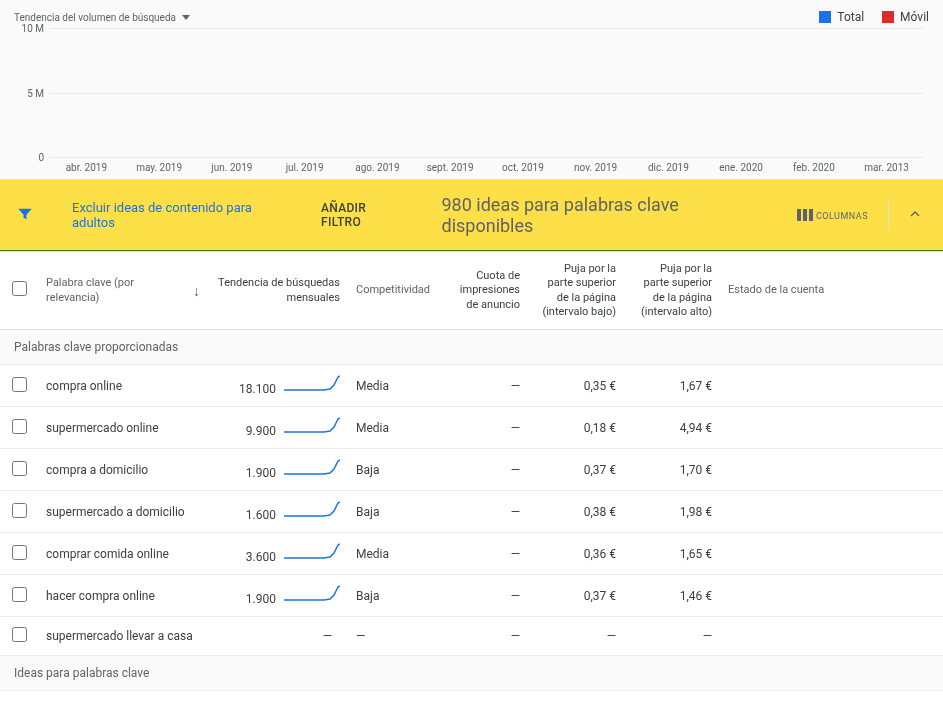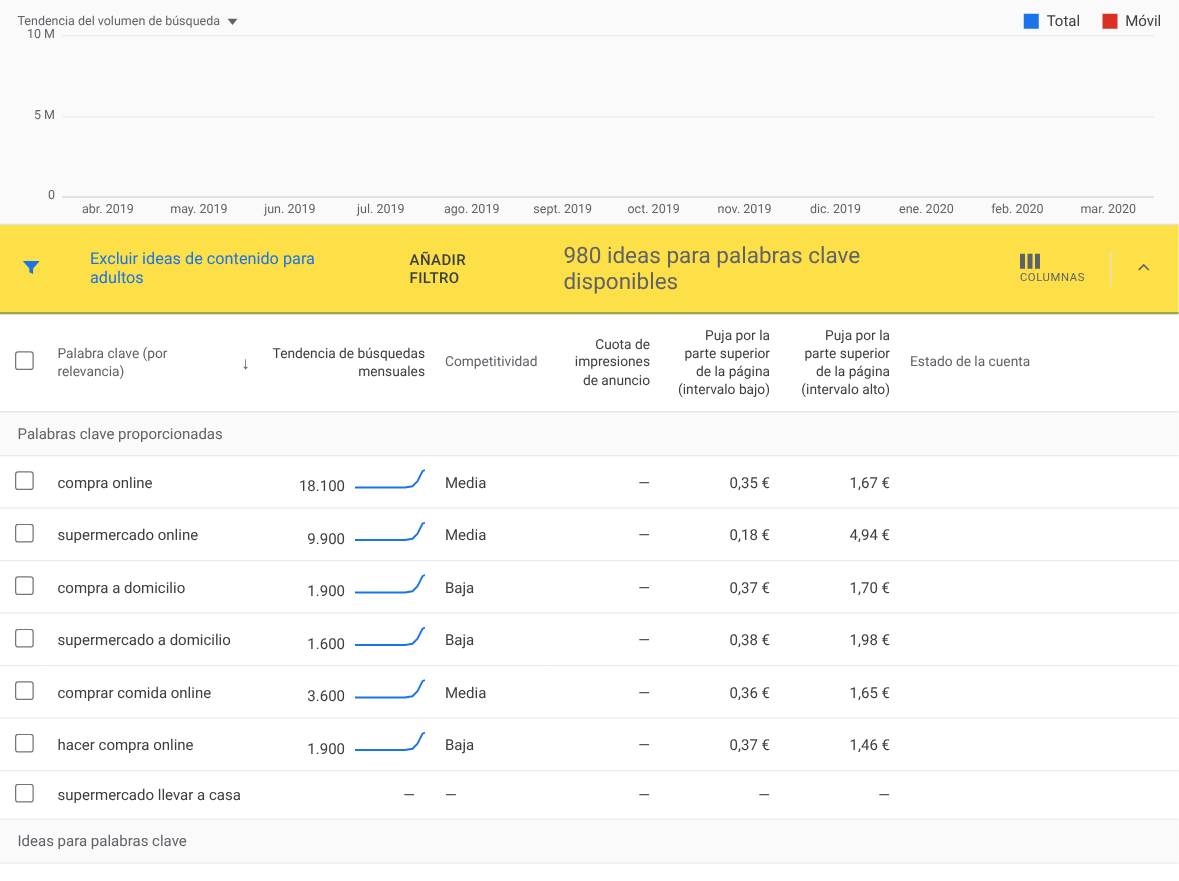--- a/index.html
+++ b/index.html
@@ -95,21 +95,21 @@
     gap: 38px;
     border-bottom: 1px solid #4d7c0f;
     background: #fde047;
   }
   .filter-icon { color: #1a73e8; }
   .link-blue { color: #1a73e8; font-size: 13px; cursor: pointer; }
   .add-filter { font-size: 12px; font-weight: 500; color: #3c4043; letter-spacing: .3px; cursor: pointer; }
   .ideas-count { color: #5f6368; font-size: 18px; }
   .right-tools { margin-left: auto; display: flex; align-items: center; gap: 14px; }
   .columns-btn {
-    display: flex; flex-direction: column; align-items: flex-start; gap: 3px;
+    display: flex; flex-direction: row; align-items: flex-end; gap: 3px;
     color: #5f6368; font-size: 9px; letter-spacing: .5px; cursor: pointer;
     padding: 0 6px;
   }
   .col-icon { display: flex; gap: 2px; }
   .col-icon span { width: 4px; height: 12px; background: #5f6368; }
   .divider-v { width: 1px; height: 28px; background: #e0e0e0; }
   .expand-btn { color: #5f6368; cursor: pointer; padding: 0 4px; }
 
   table { width: 100%; border-collapse: collapse; table-layout: fixed; }
   th, td {
@@ -245,21 +245,21 @@
       <div>may. 2019</div>
       <div>jun. 2019</div>
       <div>jul. 2019</div>
       <div>ago. 2019</div>
       <div>sept. 2019</div>
       <div>oct. 2019</div>
       <div>nov. 2019</div>
       <div>dic. 2019</div>
       <div>ene. 2020</div>
       <div>feb. 2020</div>
-      <div>mar. 2020</div>
+      <div>mar. 2013</div>
     </div>
 </div>
 
 <div class="filter-bar">
   <span class="filter-icon">
     <svg width="18" height="18" viewBox="0 0 24 24" fill="#1a73e8">
         <path d="M3 5h18l-7 8v6l-4-2v-4z"></path>
       </svg>
   </span>
   <span class="link-blue">Excluir ideas de contenido para adultos</span>

